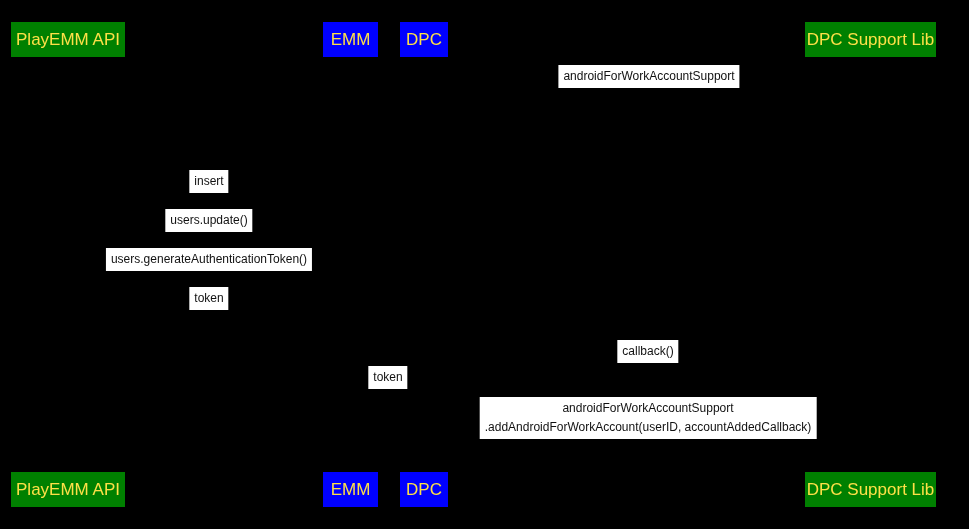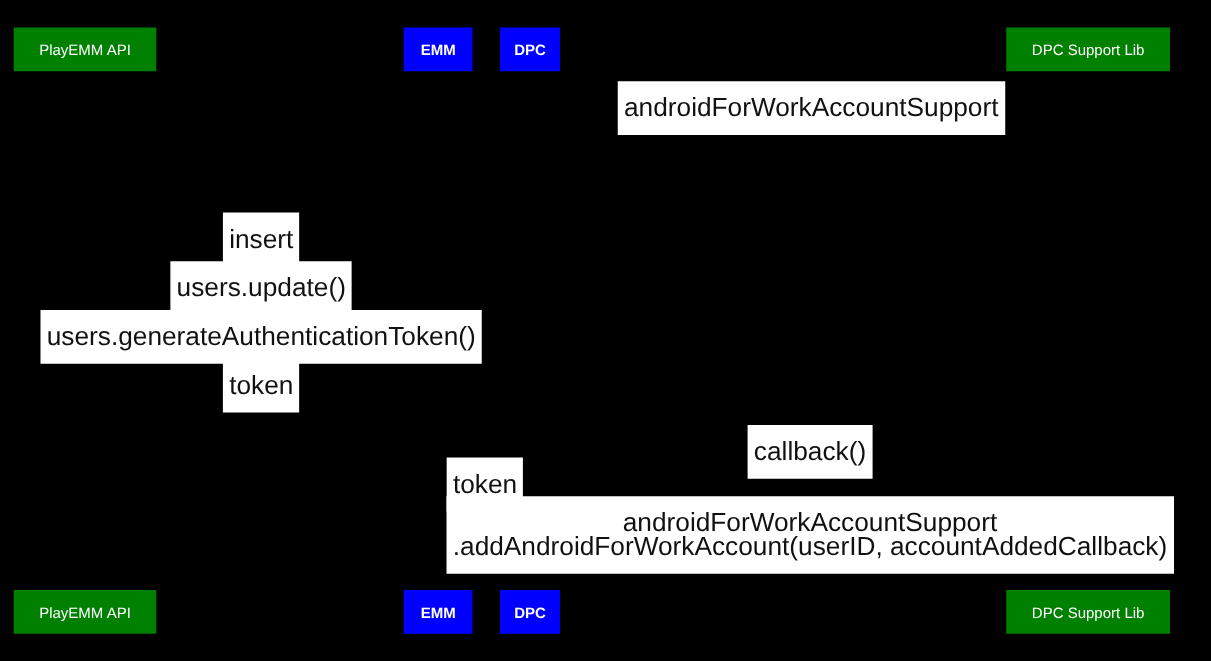--- a/index.html
+++ b/index.html
@@ -14,35 +14,35 @@
     background: #000000;
     overflow: hidden;
     font-family: "Liberation Sans", "DejaVu Sans", sans-serif;
   }
   .actor {
     position: absolute;
     height: 35px;
     display: flex;
     align-items: center;
     justify-content: center;
-    color: #ffffff;
-    font-size: 12px;
+    color: #fde047;
+    font-size: 17px;
     white-space: nowrap;
   }
   .actor.green { background: #008000; }
-  .actor.blue  { background: #0000ff; font-weight: bold; }
+  .actor.blue  { background: #0000ff; }
 
   .msg {
     position: absolute;
     transform: translateX(-50%);
     background: #ffffff;
     color: #111111;
-    font-size: 21px;
+    font-size: 12px;
     line-height: 19px;
-    padding: 12px 5px;
+    padding: 2px 5px;
     white-space: nowrap;
     text-align: center;
   }
   .msg .line { display: block; }
 
   
   .playemm-top   { left: 11px;  top: 22px; width: 114px; }
   .emm-top       { left: 323px; top: 22px; width: 55px;  }
   .dpc-top       { left: 400px; top: 22px; width: 48px;  }
   .dpclib-top    { left: 805px; top: 22px; width: 131px; }

